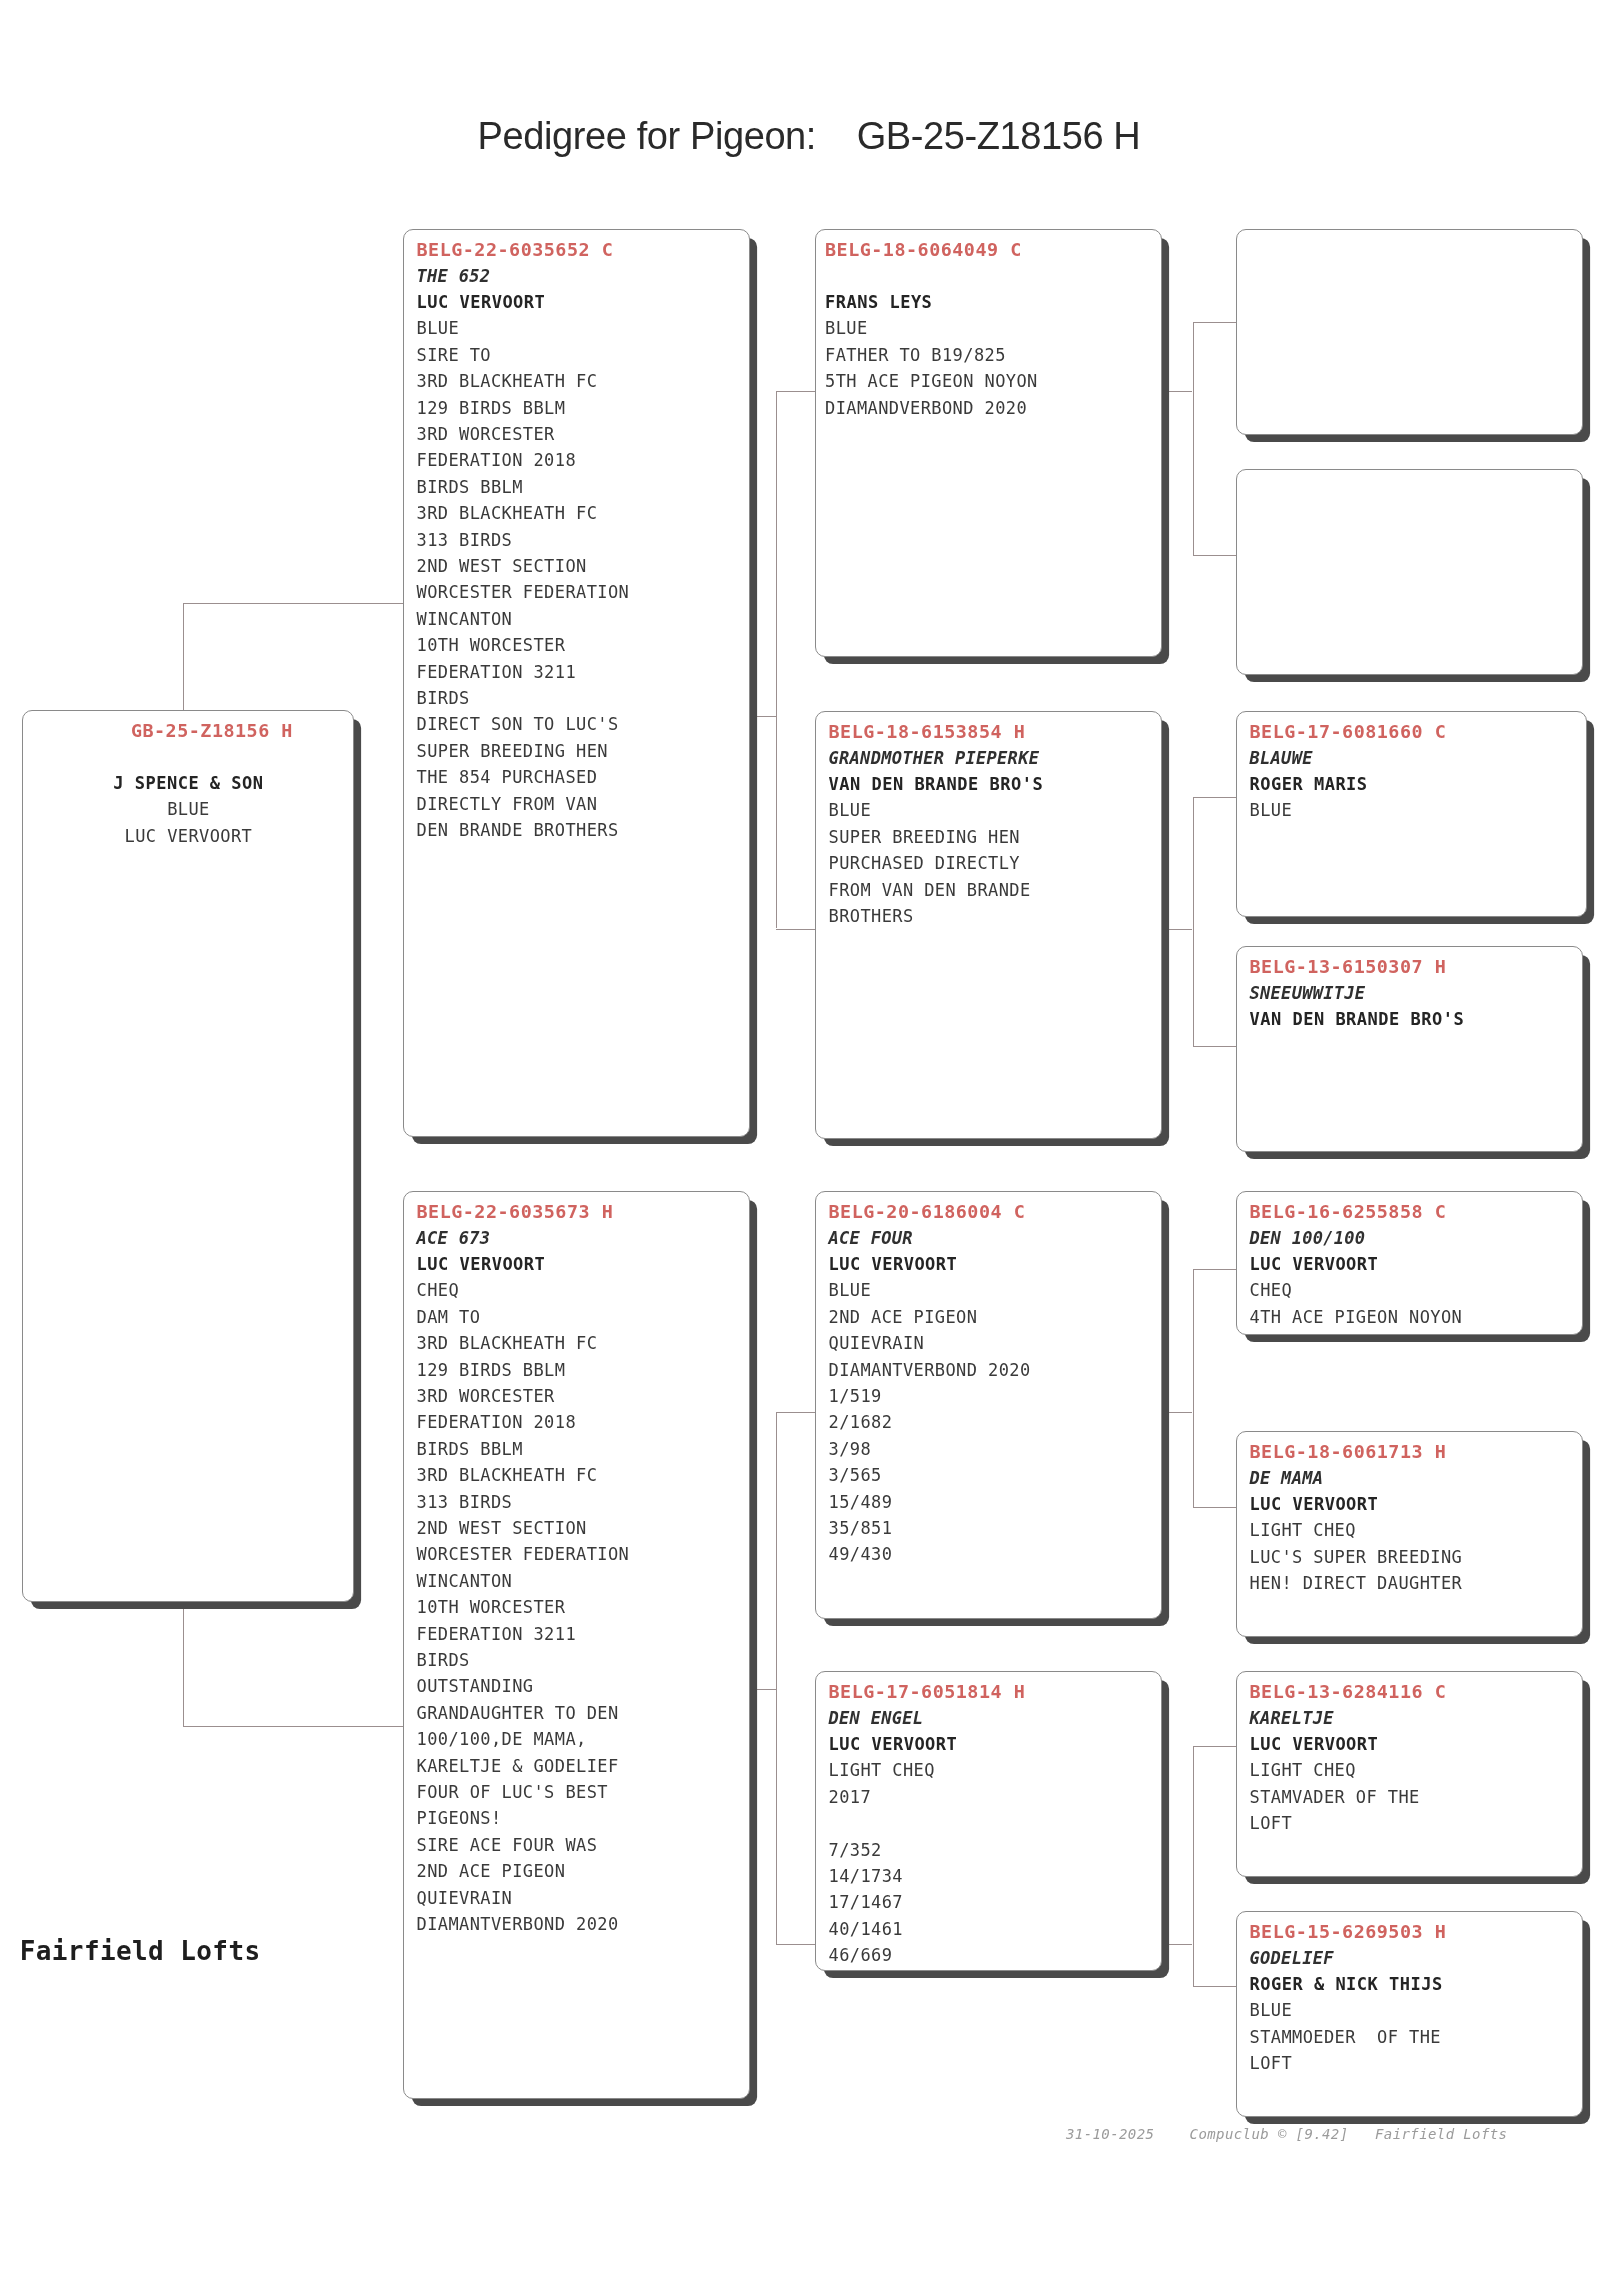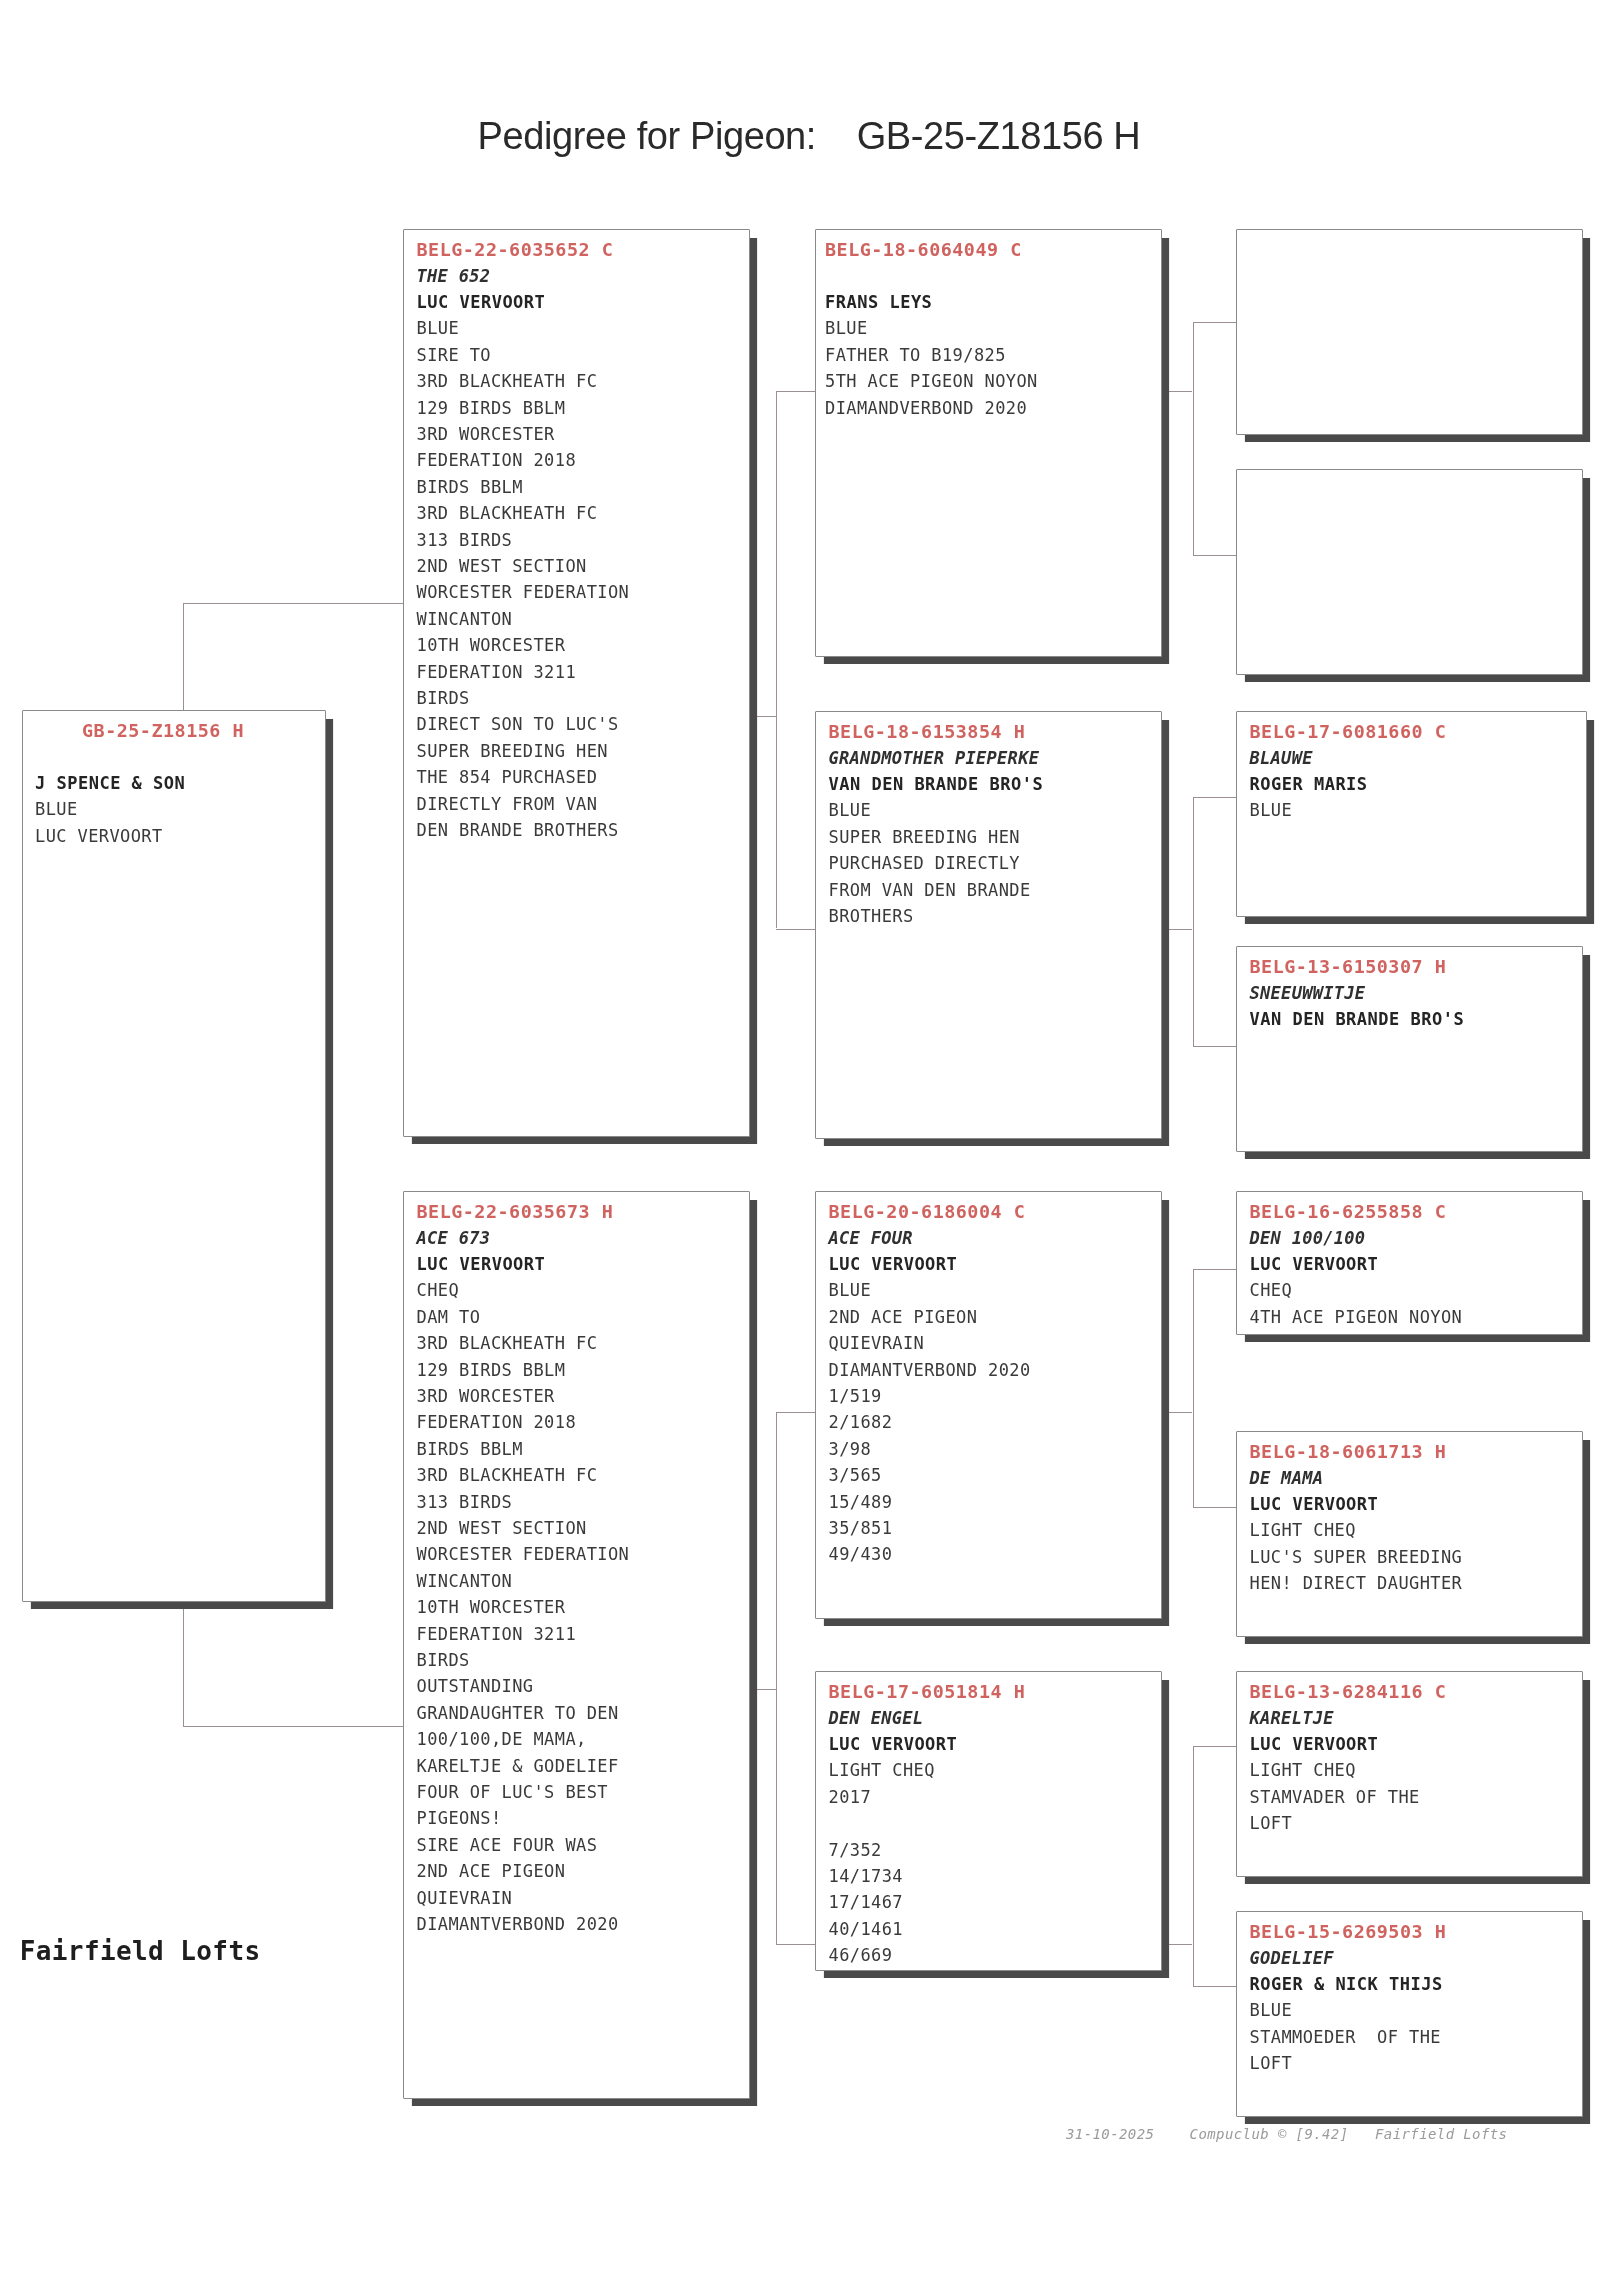--- a/index.html
+++ b/index.html
@@ -31,21 +31,21 @@
     letter-spacing: -0.4px;
     white-space: pre;
   }
 
   
   .card {
     position: absolute;
     box-sizing: border-box;
     background: #ffffff;
     border: 0.9px solid #8a8a8a;
-    border-radius: 1px;
+    border-radius: 10px;
     box-shadow: 8px 8px 0 -0.9px #4a4a4a;
     padding: 6.3px 10.7px 7.2px 12.5px;
     overflow: hidden;
   }
   .ring {
     color: #d0635f;
     font-weight: bold;
     font-size: 18.4px;
     line-height: 27px;
     letter-spacing: 0.5px;
@@ -150,21 +150,21 @@
 <div class="conn" style="left:1193px; top:1269px; width:0; height:238px; border-left-width:0.9px;"></div>
 <div class="conn" style="left:1193px; top:1269px; width:43px; height:0; border-top-width:0.9px;"></div>
 <div class="conn" style="left:1193px; top:1507px; width:43px; height:0; border-top-width:0.9px;"></div>
 <div class="conn" style="left:1162px; top:1412px; width:30px; height:0; border-top-width:0.9px;"></div>
 
 <div class="conn" style="left:1193px; top:1746px; width:0; height:240px; border-left-width:0.9px;"></div>
 <div class="conn" style="left:1193px; top:1746px; width:43px; height:0; border-top-width:0.9px;"></div>
 <div class="conn" style="left:1193px; top:1986px; width:43px; height:0; border-top-width:0.9px;"></div>
 <div class="conn" style="left:1162px; top:1944px; width:30px; height:0; border-top-width:0.9px;"></div>
 
-<div class="card" style="left:21.5px; top:710px; width:304px; height:892px;">
+<div class="card" style="left:21.5px; top:710px; width:332px; height:892px;text-align:center;">
   <div class="ring indent">GB-25-Z18156 H</div>
   <div class="gap"></div>
   <div class="owner">J SPENCE &amp; SON</div>
   <div class="lines"><span class="ln">BLUE</span><span class="ln">LUC VERVOORT</span></div>
 </div>
 
 <div class="card" style="left:403px; top:229px; width:347px; height:908px;">
   <div class="ring">BELG-22-6035652 C</div>
   <div class="nickname">THE 652</div>
   <div class="owner">LUC VERVOORT</div>

